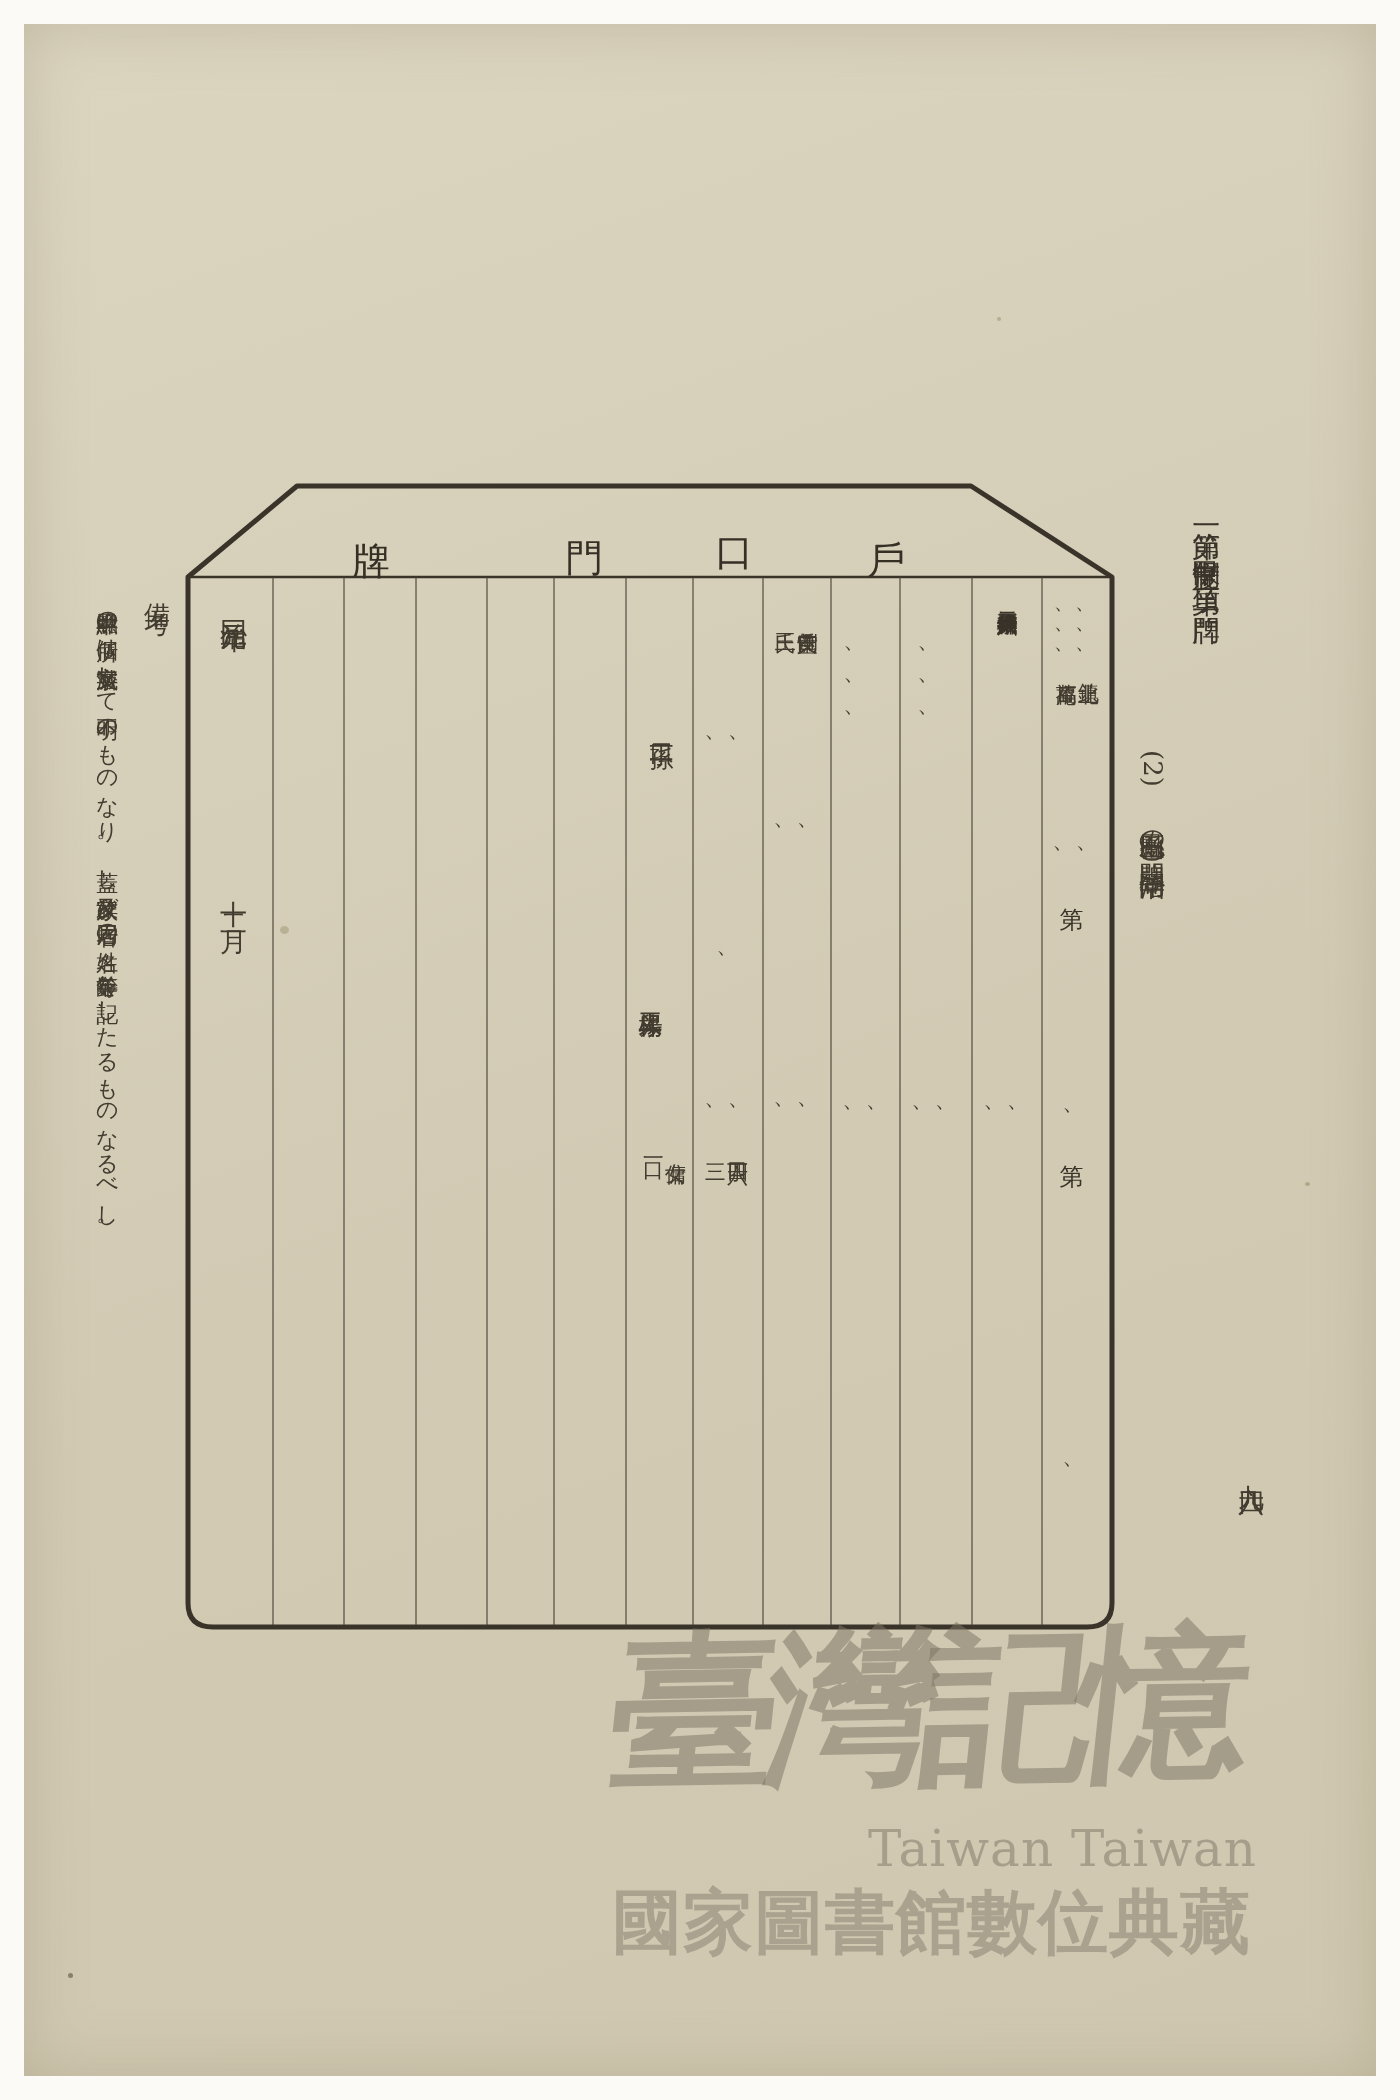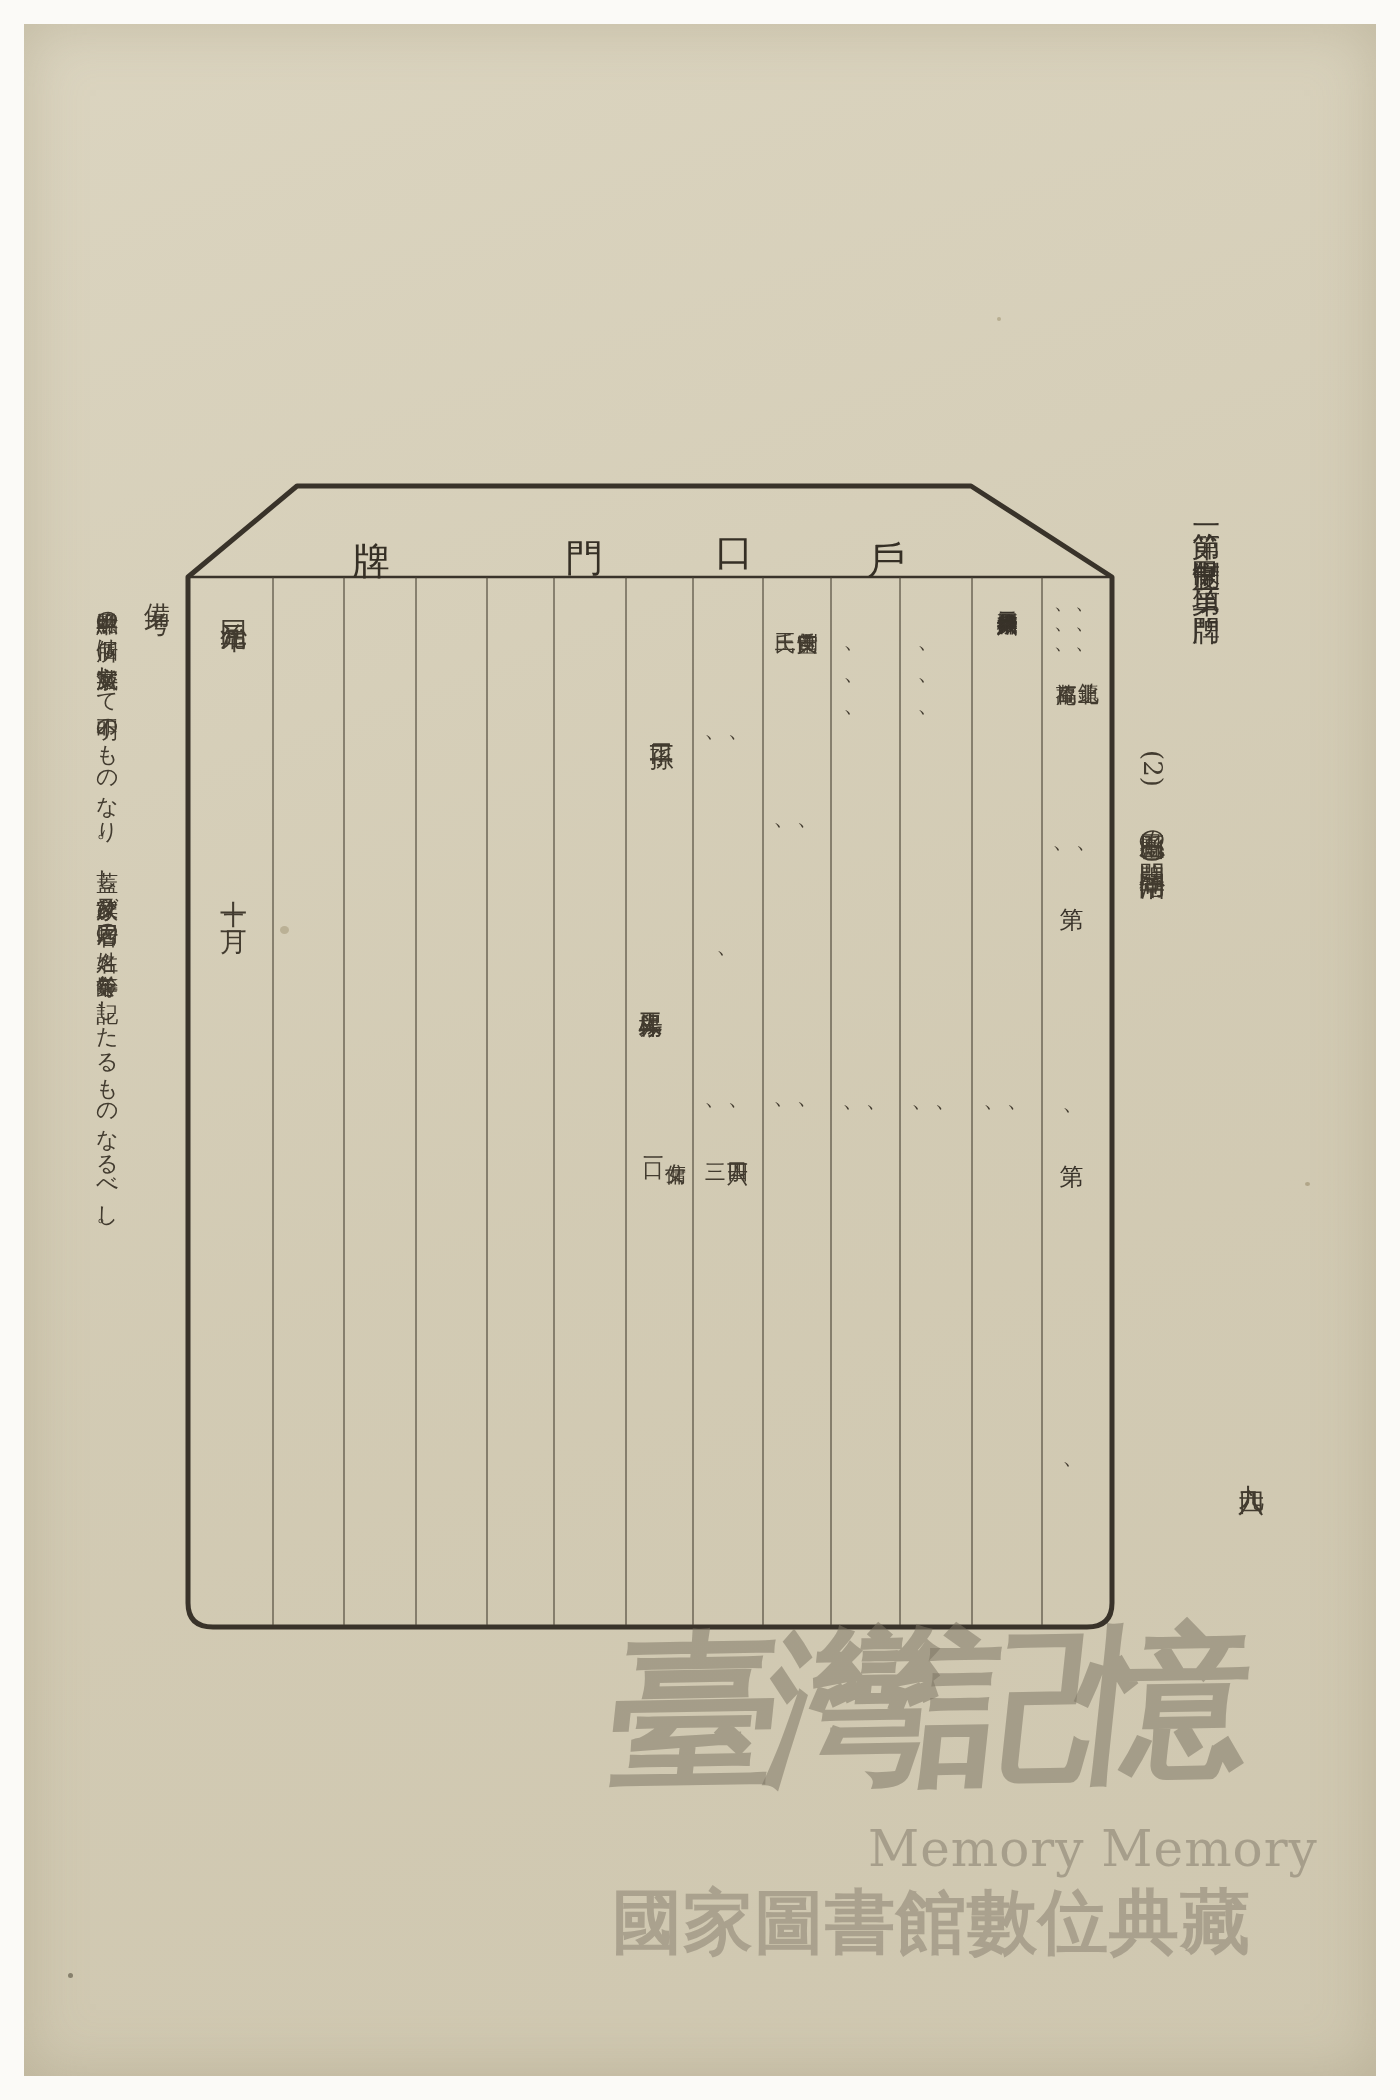--- a/index.html
+++ b/index.html
@@ -119,15 +119,15 @@
   <div class="v ink-strong" style="left:1191px; top:511px; font-size:28px;">第一節　保甲制度　第三項　門牌</div>
   <div class="v" style="left:1138px; top:750px; font-size:26px;">(2)　鳳山縣の門牌(同治年間)</div>
   <div class="v" style="left:1237px; top:1464px; font-size:26px; letter-spacing:4px;">九六四</div>
 
   <div class="speck" style="left:280px; top:926px; width:9px; height:8px; opacity:.35;"></div>
   <div class="speck" style="left:997px; top:317px; width:4px; height:4px; opacity:.4;"></div>
   <div class="speck" style="left:1305px; top:1182px; width:5px; height:4px; opacity:.45;"></div>
   <div class="speck" style="left:68px; top:1973px; width:5px; height:5px; background:#57503f; opacity:.6;"></div>
 
   <div class="wm wm-callig" style="left:612px; top:1596px;">臺灣記憶</div>
-  <div class="wm wm-latin" style="left:868px; top:1820px;">Memory Memory</div>
+  <div class="wm wm-latin" style="left:868px; top:1820px;">Taiwan Taiwan</div>
   <div class="wm wm-lib" style="left:612px; top:1876px;">國家圖書館數位典藏</div>
 </div>
 
 </body></html>

